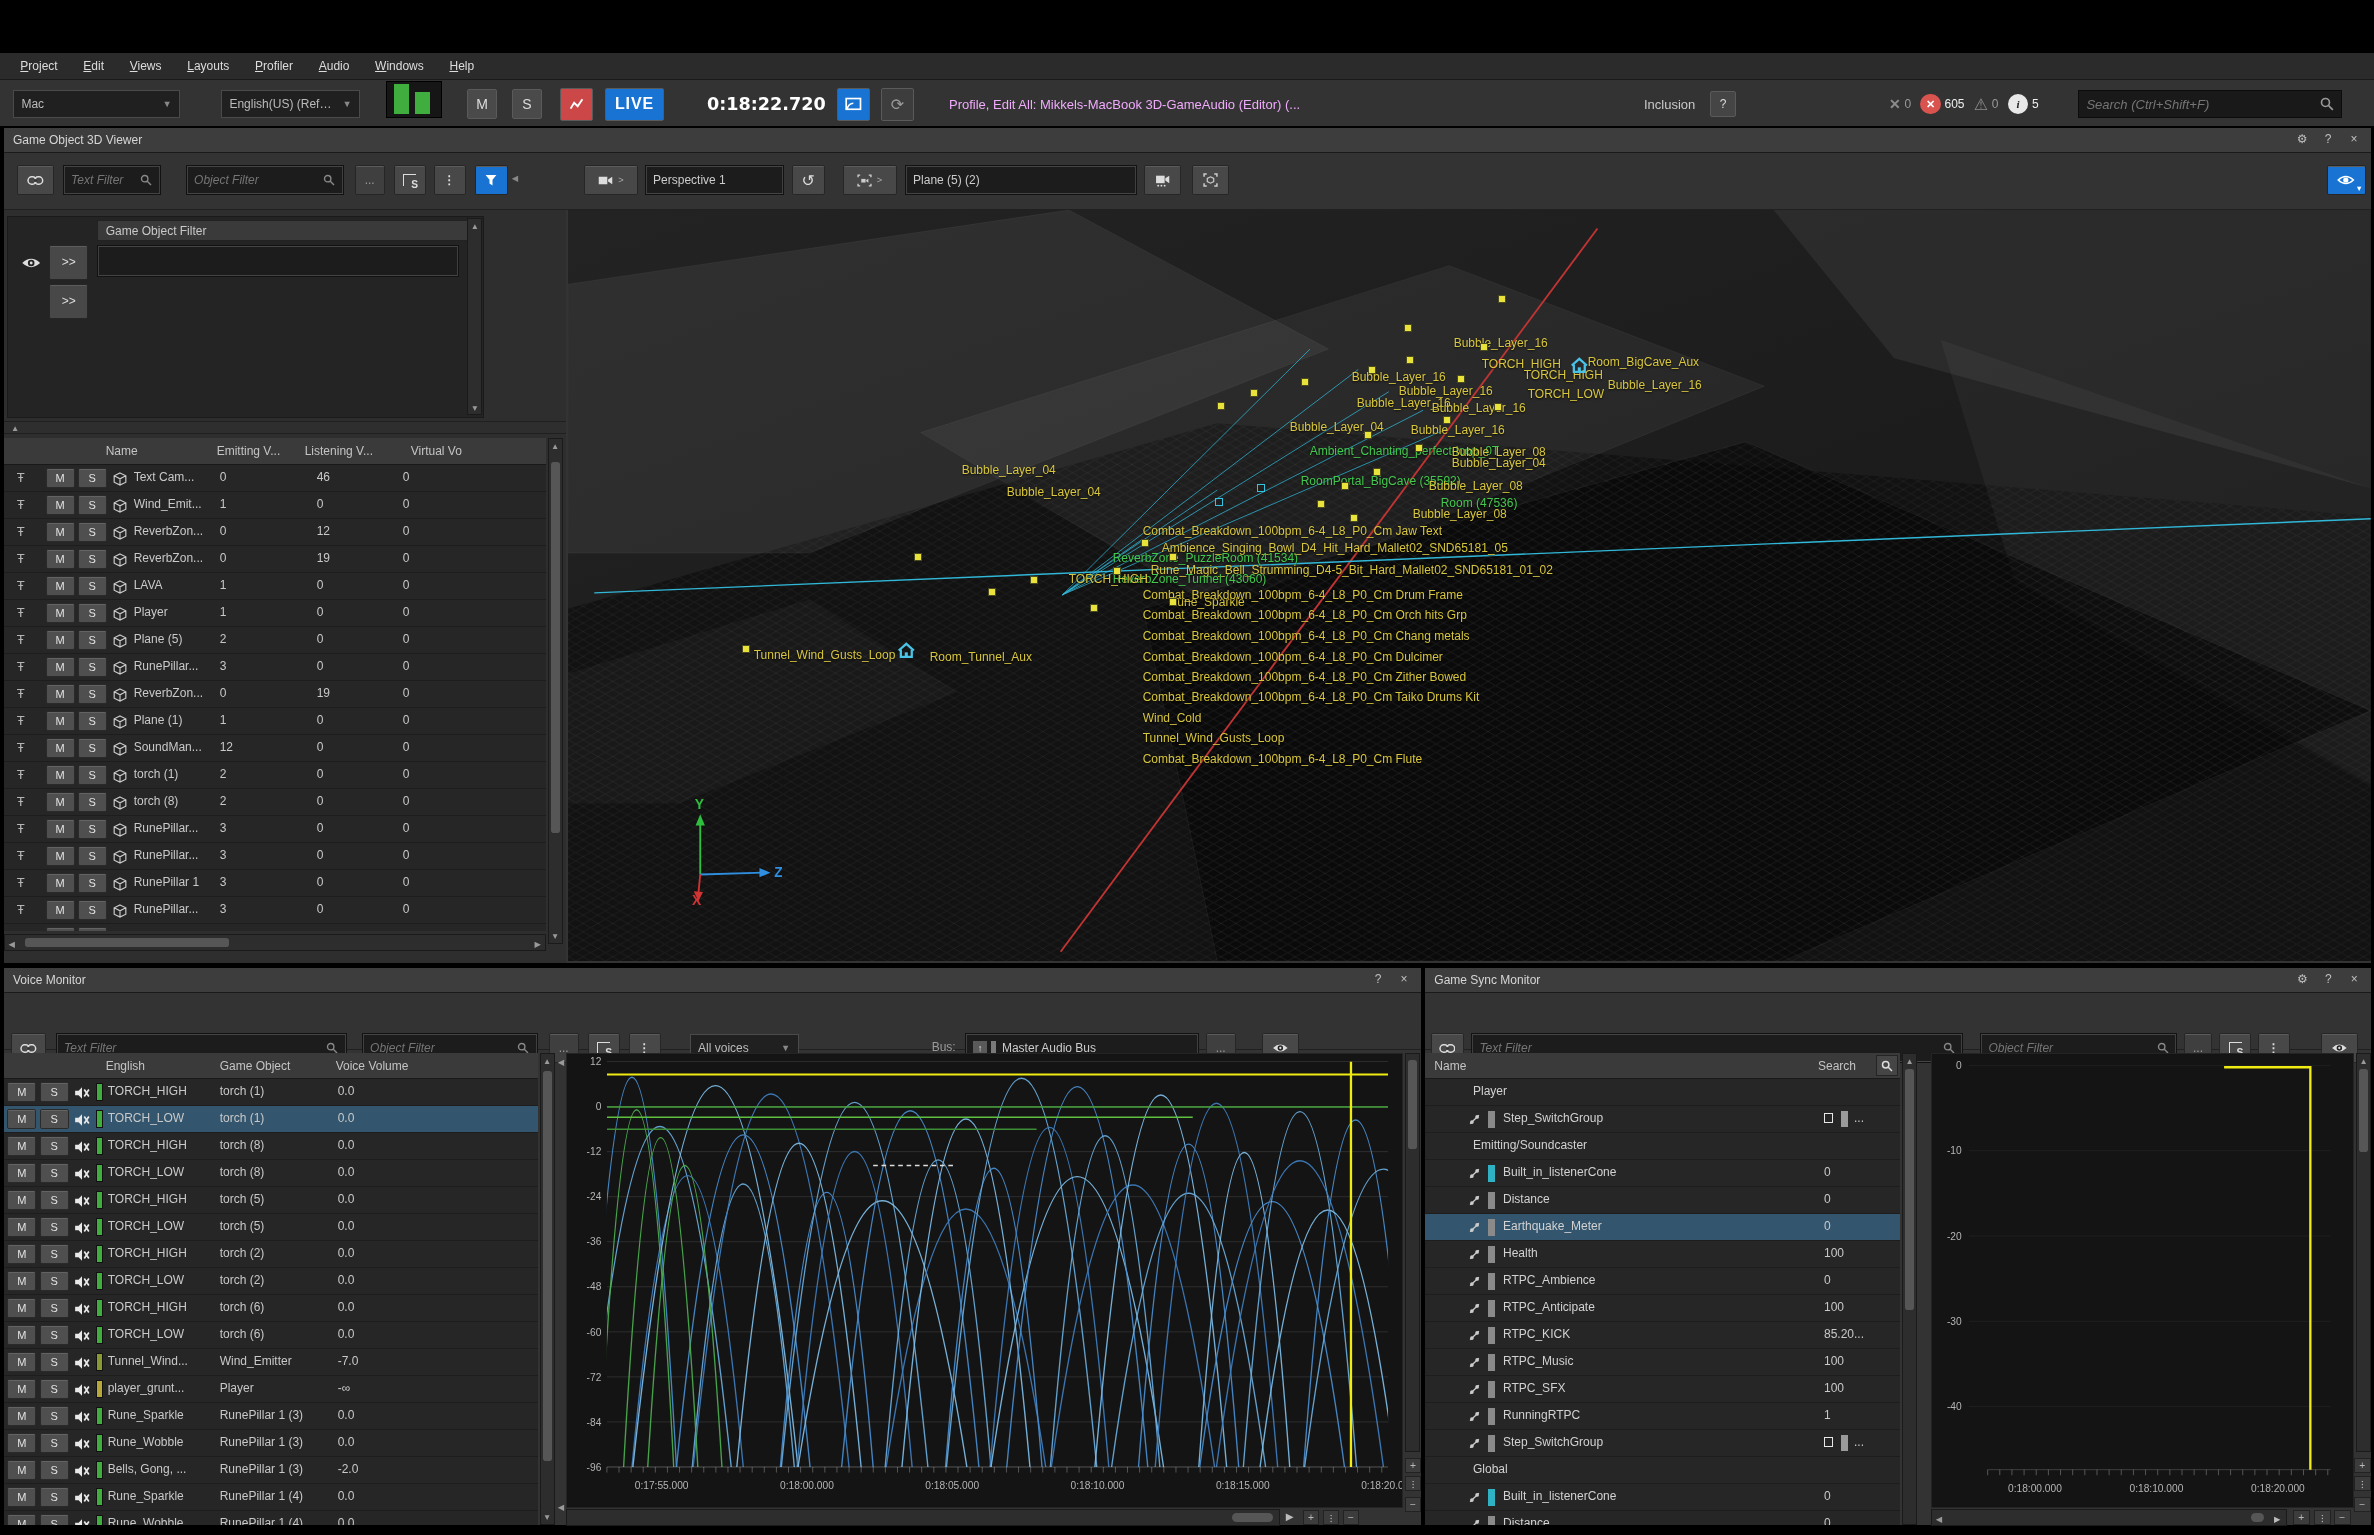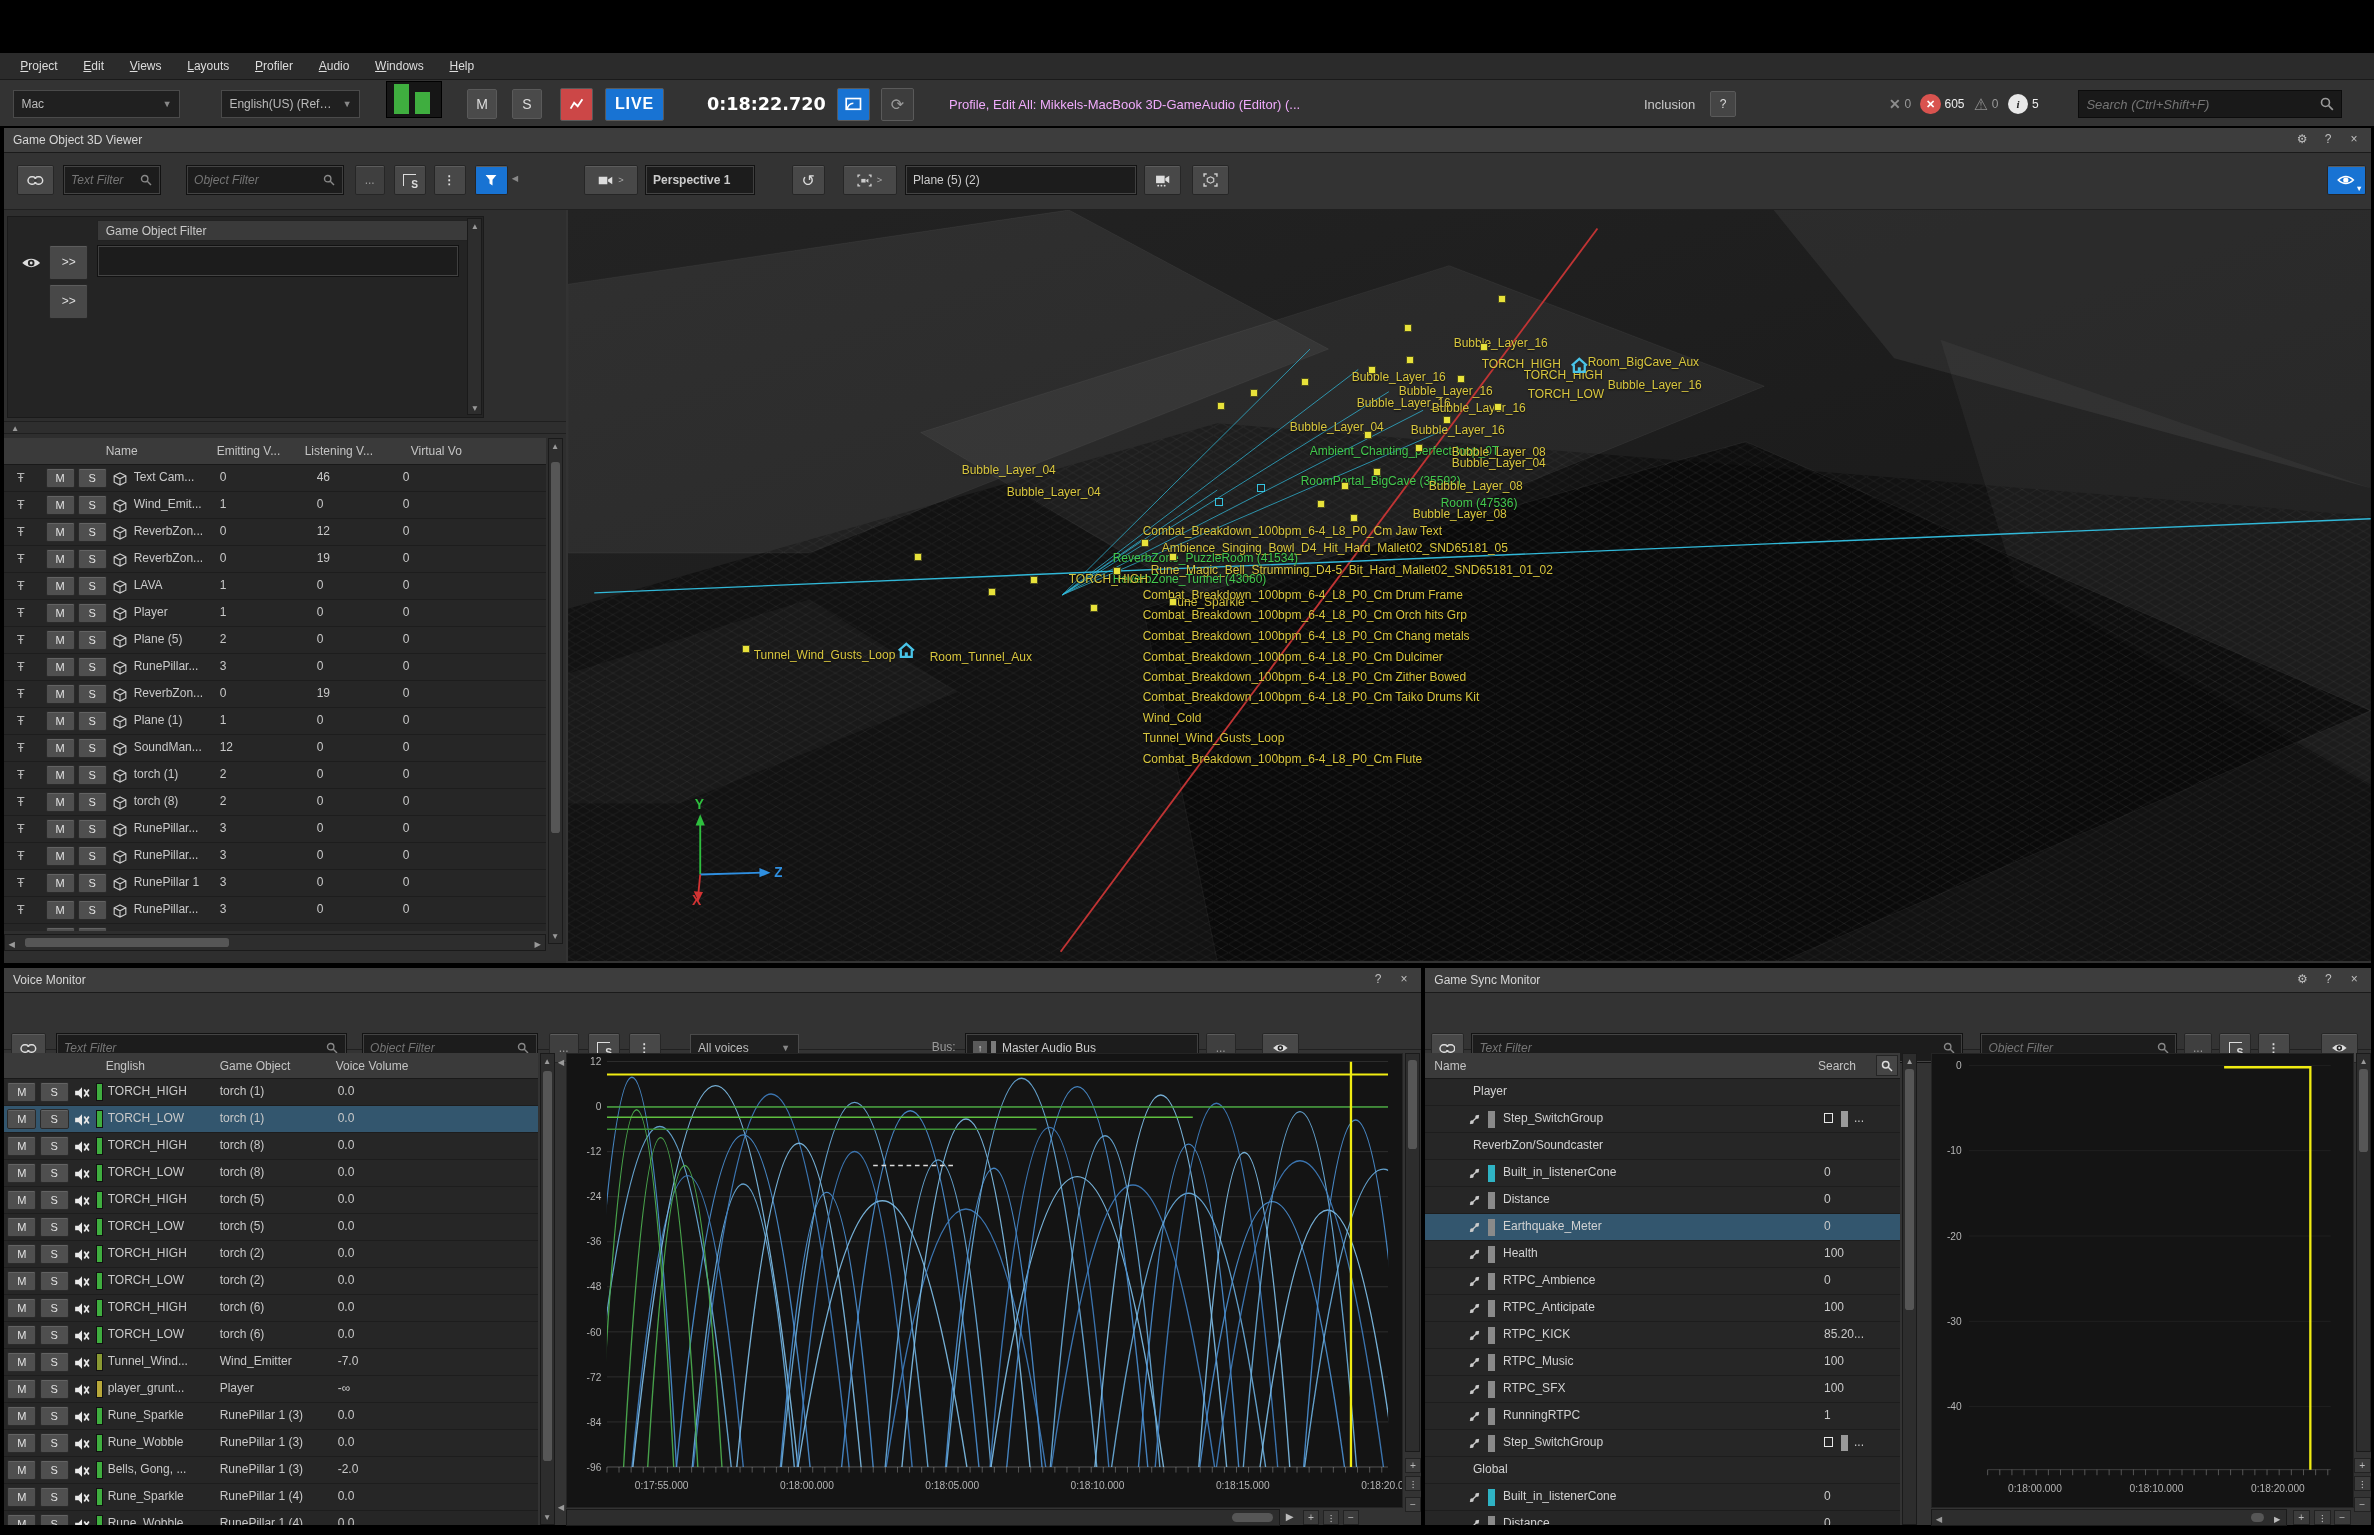--- a/index.html
+++ b/index.html
@@ -250,21 +250,21 @@
         </svg>
       </div>
     <span class="abs" style="left:508px;top:18.6px;color:#888;font-size:8.3px;">◀</span>
     <div class="tbtn abs" style="left:580px;top:11px;width:54px;">
       <svg width="15" height="11" viewBox="0 0 14 10">
           <rect x="0.7" y="1.5" width="8" height="7" fill="#ddd"></rect>
           <polygon points="9.4,4 13.3,1.5 13.3,8.5 9.4,6" fill="#ddd"></polygon>
         </svg>
       <span style="margin-left:5.6px;color:#aaa;font-size:9.3px;">&gt;</span>
       </div>
-    <div class="inp abs" style="left:641px;top:11px;width:110px;font-style:normal;font-weight:bold;">
+    <div class="inp abs" style="left:641px;top:11px;width:139px;font-style:normal;">
         <span style="color:#ccc;">Perspective 1</span>
       </div>
     <div class="tbtn abs" style="left:788px;top:11px;width:33px;font-size:16px;">↺</div>
     <div class="tbtn abs" style="left:839px;top:11px;width:54px;">
       <svg width="15" height="13" viewBox="0 0 14 12">
           <path d="M1 3 V1 H3 M11 1 H13 V3 M13 9 V11 H11 M3 11 H1 V9" fill="none" stroke="#ccc" stroke-width="1.3"></path>
           <rect x="4" y="4.5" width="4" height="3.4" fill="#ccc"></rect>
           <polygon points="8.6,5.6 10.6,4.4 10.6,8 8.6,6.8" fill="#ccc"></polygon>
         </svg>
       <span style="margin-left:4.6px;color:#aaa;font-size:9.3px;">&gt;</span>
@@ -1242,21 +1242,21 @@
         <span class="vbar2"></span>
 
         <span class="kname treename">Step_SwitchGroup</span>
         <span class="swsq"></span>
         <span class="swbar"></span>
         <span class="val">...</span>
       </div>
 
       <div class="row srow t-group">
 
-        <span class="gname treename">ReverbZon/Soundcaster</span>
+        <span class="gname treename">Emitting/Soundcaster</span>
 
         <span class="val"></span>
       </div>
 
       <div class="row srow t-rtpc teal">
 
         <svg class="kidic" width="13" height="13" viewBox="0 0 12 12">
           <path d="M2 10 L10 2" stroke="#ccc" stroke-width="1.2"></path>
           <circle cx="3.6" cy="8.4" r="1.7" fill="#ccc"></circle>
           <circle cx="8.4" cy="3.6" r="1.7" fill="#ccc"></circle>

